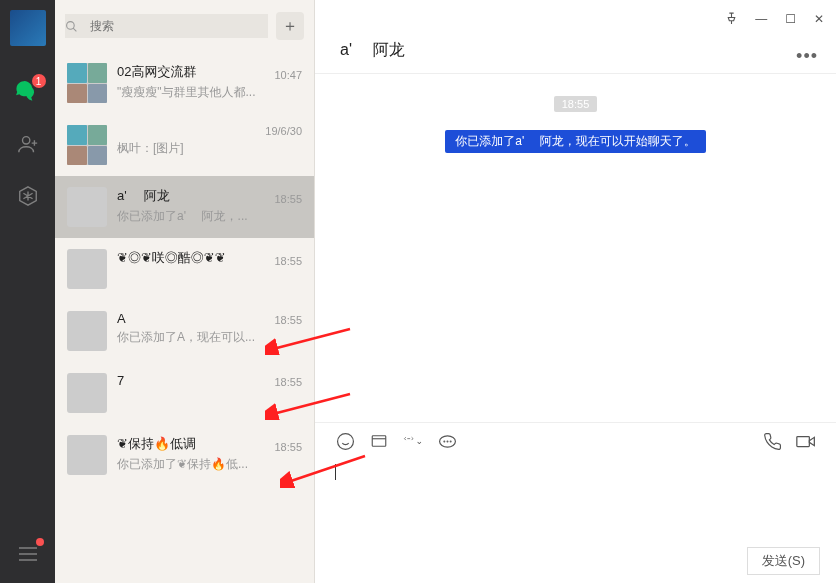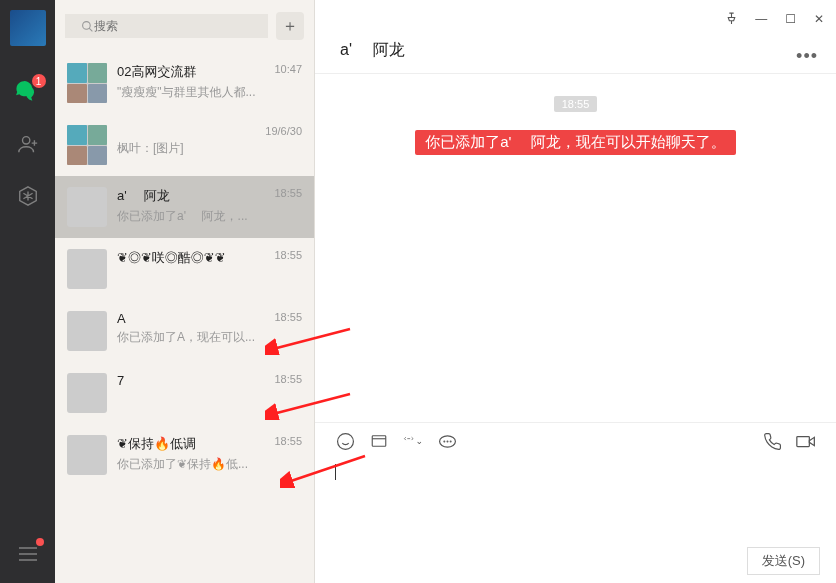--- a/index.html
+++ b/index.html
@@ -6,42 +6,42 @@
 body{display:flex;height:583px;width:836px;overflow:hidden;background:#fff;position:relative}
 .leftbar{width:55px;background:#2e2e30;display:flex;flex-direction:column;align-items:center;padding-top:10px}
 .leftbar .avatar{width:36px;height:36px;background:linear-gradient(135deg,#1a4d8b,#2a7ab8);border-radius:2px;margin-bottom:20px}
 .leftbar .navicon{width:28px;height:28px;margin:12px 0;display:flex;align-items:center;justify-content:center;color:#888;cursor:pointer;position:relative}
 .leftbar .navicon.active{color:#07c160}
 .badge{position:absolute;top:-4px;right:-4px;background:#fa5151;color:#fff;font-size:10px;border-radius:8px;min-width:14px;height:14px;display:flex;align-items:center;justify-content:center;padding:0 3px}
 .leftbar .spacer{flex:1}
 .leftbar .menu{margin-bottom:15px;position:relative}
 .sidebar{width:260px;background:#f5f2ee;display:flex;flex-direction:column;border-right:1px solid #e0ddd8}
 .searchbar{display:flex;align-items:center;padding:12px 10px;gap:8px}
-.searchbox{flex:1;background:#e8e5e0;border-radius:0;display:flex;align-items:center;padding:5px 16px;gap:0}
+.searchbox{flex:1;background:#e8e5e0;border-radius:0;display:flex;align-items:center;padding:5px 0;gap:12px}
 .searchbox input{border:none;background:transparent;outline:none;font-size:12px;flex:1;color:#333}
 .addbtn{width:28px;height:28px;background:#e8e5e0;border-radius:4px;display:flex;align-items:center;justify-content:center;cursor:pointer;font-size:16px;color:#666}
 .chatlist{flex:1;overflow-y:auto}
 .chatitem{display:flex;padding:11px 12px;cursor:pointer;position:relative}
 .chatitem.selected{background:#c8c6c2}
 .chatitem .thumb{width:40px;height:40px;border-radius:3px;background:#ccc;flex-shrink:0;margin-right:10px}
 .chatitem .thumbgrid{display:grid;grid-template-columns:1fr 1fr;grid-template-rows:1fr 1fr;gap:1px}
 .chatitem .thumbgrid div{background:#7aa;border-radius:1px}
 .chatitem .info{flex:1;min-width:0}
-.chatitem .row1{display:flex;justify-content:space-between;align-items:flex-start}
+.chatitem .row1{display:flex;justify-content:space-between;align-items:flex-end}
 .chatitem .name{font-size:13px;color:#222;white-space:nowrap;overflow:hidden;text-overflow:ellipsis}
 .chatitem .time{font-size:11px;color:#999;flex-shrink:0;margin-left:6px}
 .chatitem .preview{font-size:12px;color:#999;margin-top:3px;white-space:nowrap;overflow:hidden;text-overflow:ellipsis}
 .main{flex:1;display:flex;flex-direction:column}
 .titlebar{display:flex;align-items:center;justify-content:space-between;padding:0 12px;height:40px}
 .titlebar .wincontrols{display:flex;gap:18px;color:#555}
 .titlebar .wincontrols span{cursor:pointer;font-size:12px}
 .chattitle{padding:0 25px 12px;font-size:16px;color:#222;border-bottom:1px solid #eee}
 .msgarea{flex:1;padding:20px;overflow-y:auto;text-align:center}
 .timestamp{display:inline-block;background:#d9d9d9;color:#fff;font-size:11px;padding:2px 8px;border-radius:2px;margin-bottom:18px}
-.sysmsg{display:inline-block;background:#ef4444;color:#fff;font-size:15px;padding:3px 10px;border-radius:2px}
+.sysmsg{display:inline-block;background:#1d4ed8;color:#fff;font-size:12px;padding:3px 10px;border-radius:2px}
 .toolbar{display:flex;align-items:center;padding:8px 20px;border-top:1px solid #eee;gap:14px;color:#555}
 .toolbar .icn{cursor:pointer;width:20px;height:20px;display:flex;align-items:center;justify-content:center}
 .toolbar .tspacer{flex:1}
 .inputarea{padding:5px 20px;min-height:80px}
 .inputarea .cursor{border-left:1px solid #333;height:16px;display:inline-block}
 .sendbar{display:flex;justify-content:flex-end;padding:8px 16px}
 .sendbtn{border:1px solid #ddd;padding:4px 14px;font-size:13px;color:#555;background:#fff;cursor:pointer}
 .arrow{position:absolute;pointer-events:none}
 .morebtn{color:#666;font-size:18px;letter-spacing:1px;cursor:pointer}
 .t3{background:linear-gradient(45deg,#789,#678)}

